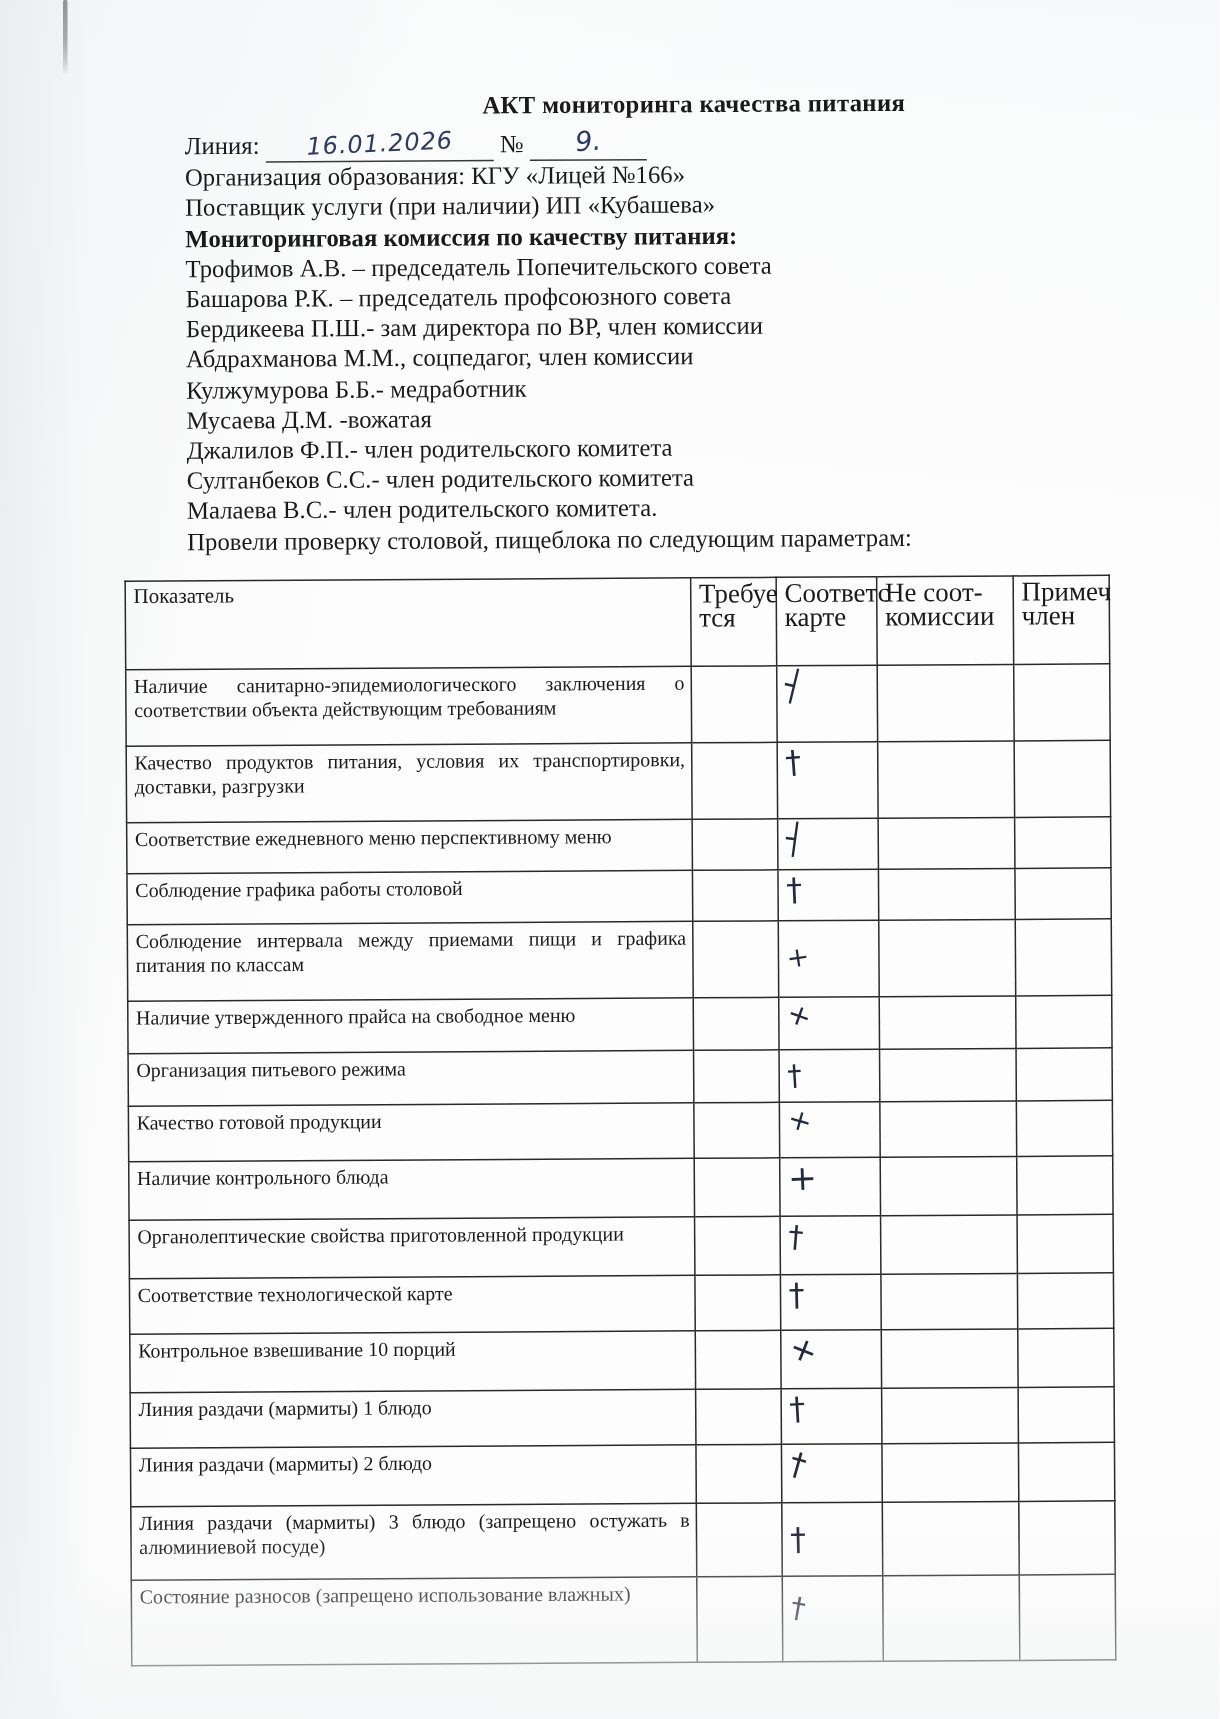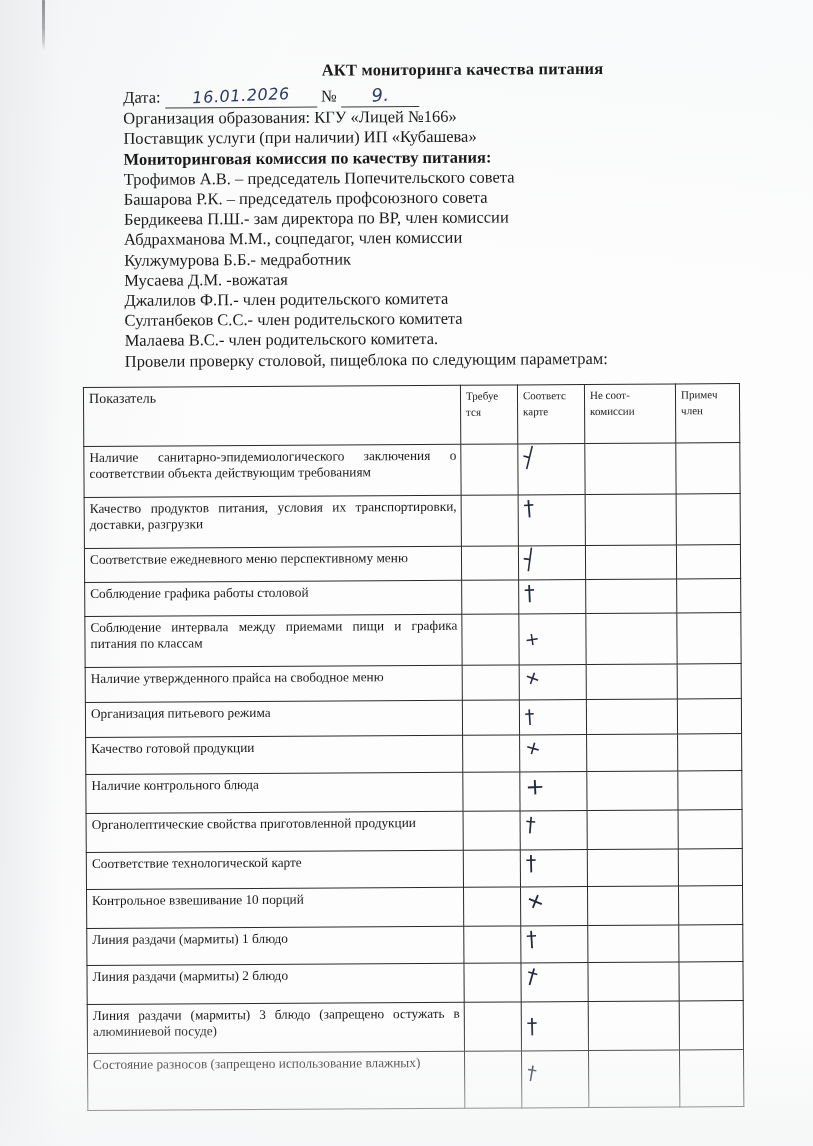--- a/index.html
+++ b/index.html
@@ -136,21 +136,21 @@
     font-weight: normal;
   }
   th.col-ind {
     font-weight: bold;
     font-size: 14px;
     height: 52px;
     vertical-align: top;
   }
   th.col-hdr {
     font-weight: bold;
-    font-size: 11px;
+    font-size: 18px;
     line-height: 15.5px;
     vertical-align: top;
     padding-top: 17px;
     margin-top: 42px;
   }
   td.param {
     line-height: 16.2px;
     font-size: 13.3px;
   }
   td.param.justify {
@@ -177,21 +177,21 @@
 <div class="page">
   <div class="scan-shade-left"></div>
   <div class="staple-mark"></div>
 
   <div class="content">
 
     <div class="doc-title">АКТ мониторинга качества питания</div>
 
     <div class="header-block">
       <div class="hdr-line">
-        <span>Дата:</span>
+        <span>Линия:</span>
         <span class="blank date-blank">&nbsp;
           <span class="hand">16.01.2026</span>
         </span>
         <span>№</span>
         <span class="blank num-blank">&nbsp;
           <span class="hand num">9.</span>
         </span>
       </div>
       <div class="hdr-line">Организация образования: КГУ «Лицей №166»</div>
       <div class="hdr-line">Поставщик услуги (при наличии) ИП «Кубашева»</div>

